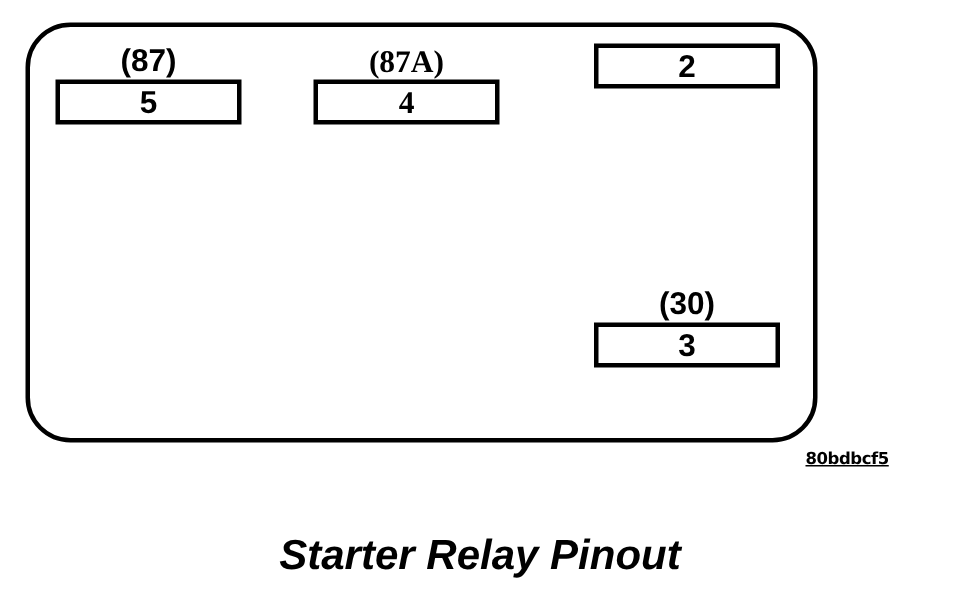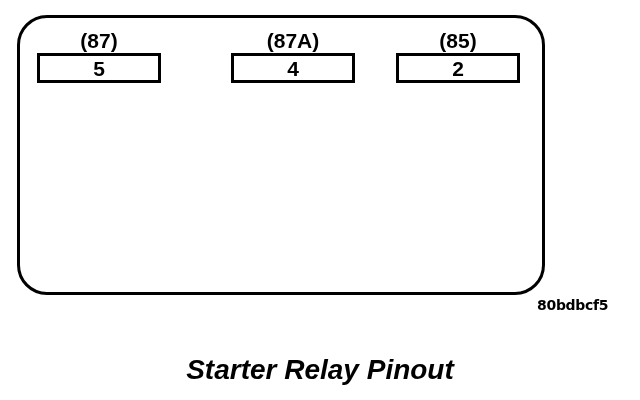--- a/index.html
+++ b/index.html
@@ -59,36 +59,37 @@
     justify-content: center;
   }
   .terminal-pin {
     font-size: 21px;
     font-weight: bold;
     line-height: 21px;
   }
 
   
   .t-87   { left: 37px;  top: 29px; }
-  .t-87a  { left: 231px; top: 29px; }
+  .t-87a  { left: 209px; top: 29px; font-family: Liberation Serif, serif; }
   .t-85   { left: 396px; top: 29px; }
   .t-86   { left: 37px;  top: 191px; }
   .t-30   { left: 396px; top: 191px; }
 
   
   .figure-code {
     position: absolute;
     left: 537px;
     top: 299px;
     font-family: "DejaVu Sans", sans-serif;
-    font-size: 14px;
+    font-size: 11px;
     font-weight: bold;
     letter-spacing: -0.3px;
     line-height: 13px;
     white-space: nowrap;
+    text-decoration: underline;
   }
 
   
   .caption {
     position: absolute;
     left: 0;
     top: 355px;
     width: 640px;
     text-align: center;
     font-size: 28px;
@@ -113,25 +114,30 @@
   </div>
 
   <div class="terminal t-87a">
     <div class="terminal-label">(87A)</div>
     <div class="terminal-box">
       <span class="terminal-pin">4</span>
     </div>
   </div>
 
   <div class="terminal t-85">
-    <div class="terminal-label">(85)</div>
     <div class="terminal-box">
       <span class="terminal-pin">2</span>
     </div>
   </div>
 
 
+  <div class="terminal t-30">
+    <div class="terminal-label">(30)</div>
+    <div class="terminal-box">
+      <span class="terminal-pin">3</span>
+    </div>
+  </div>
 
   <div class="figure-code">80bdbcf5</div>
 
   <div class="caption">Starter Relay Pinout</div>
 
 </div>
 
 </body></html>

